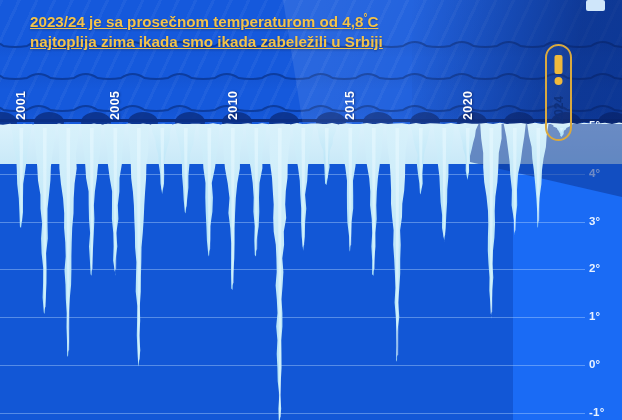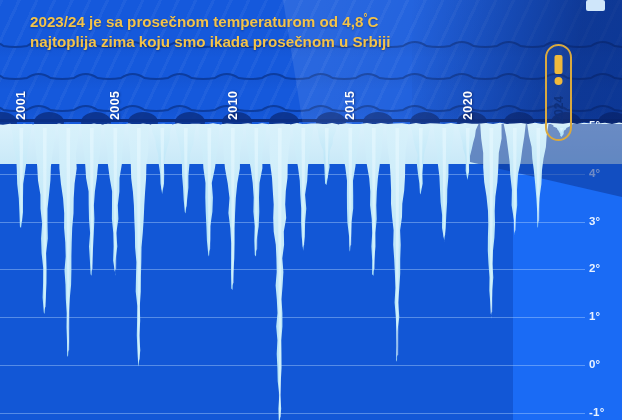--- a/index.html
+++ b/index.html
@@ -38,21 +38,21 @@
   
   .year { position:absolute; color:#FFFFFF; font-size:12.5px; font-weight:700;
     letter-spacing:.4px;
     writing-mode:vertical-rl; transform:rotate(180deg); transform-origin:center;
     text-shadow:0 1px 2px rgba(3,20,70,.55); }
 
   
   .title { position:absolute; left:30px; top:11px; width:470px;
     color:#F3C34A; font-size:15.2px; font-weight:700; line-height:1.30;
     text-shadow:0 1px 2px rgba(5,25,80,.45); }
-  .title .l { display:block; white-space:nowrap; }
+  .title .l { display:block; white-space:nowrap;text-decoration:underline; }
   .deg { font-size:10px; vertical-align:6px; }
 
   
   .capsule { position:absolute; left:545px; top:44px; width:27px; height:97px;
     border:2px solid #D9A93F; border-radius:14px; background:rgba(255,255,255,.03); }
   .cap-bang { position:absolute; left:50%; top:9px; transform:translateX(-50%);
     width:9px; display:flex; flex-direction:column; align-items:center; gap:3px; }
   .cap-bang i { display:block; width:8px; height:19px; background:#F0B93C; border-radius:2px; }
   .cap-bang b { display:block; width:8px; height:8px; background:#F0B93C; border-radius:50%; }
   .cap-year { position:absolute; left:50%; top:50px; transform:translateX(-50%);
@@ -225,21 +225,21 @@
   <div id="years">
       <div class="year" style="left: 14px; top: 62px; height: 58px;">2001</div>
       <div class="year" style="left: 108px; top: 62px; height: 58px;">2005</div>
       <div class="year" style="left: 225.5px; top: 62px; height: 58px;">2010</div>
       <div class="year" style="left: 343px; top: 62px; height: 58px;">2015</div>
       <div class="year" style="left: 460.5px; top: 62px; height: 58px;">2020</div>
     </div>
 
   <div class="title">
     <span class="l"><span>2023/24 je sa prosečnom temperaturom od 4,8</span><span class="deg">°</span><span>C</span></span>
-    <span class="l">najtoplija zima koju smo ikada prosečnom u Srbiji</span>
+    <span class="l">najtoplija zima ikada smo ikada zabeležili u Srbiji</span>
   </div>
 
   <div class="capsule">
     <div class="cap-bang">
         <i></i>
         <b></b>
       </div>
     <div class="cap-year"><span>2024</span></div>
   </div>
 

